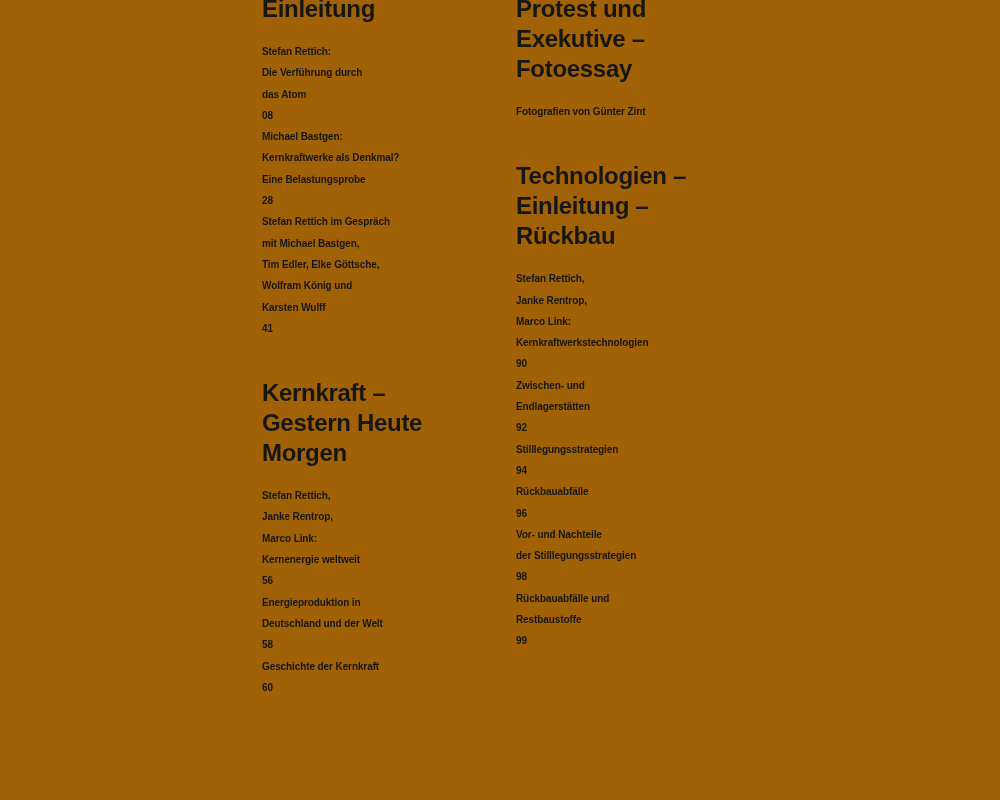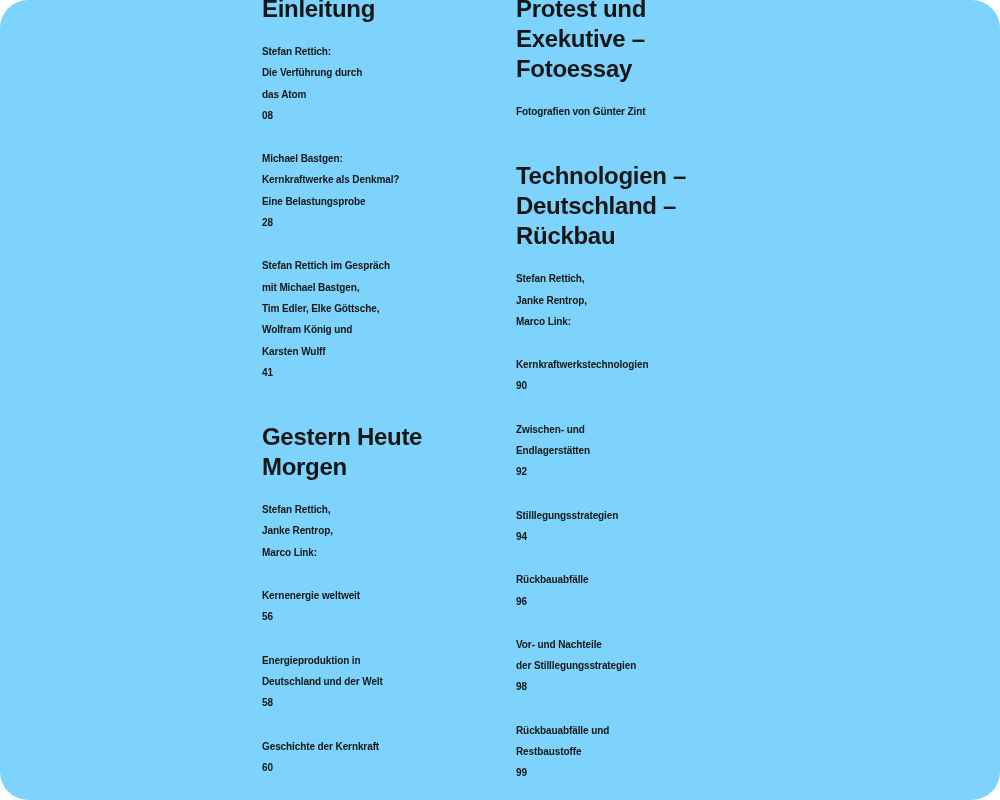--- a/index.html
+++ b/index.html
@@ -21,42 +21,42 @@
   }
   .column {
     position: absolute;
     top: -6px;
     width: 270px;
   }
   .col-left  { left: 262px; }
   .col-right { left: 516px; }
 
   .block { margin: 0; }
-  .block + .block { margin-top: 22px; }
+  .block + .block { }
   .block.heading + .block.entry { margin-top: 17px; }
   .block.entry + .block.heading { margin-top: 39px; }
 
   .block.heading {
     font-size: 24px;
     line-height: 30px;
     letter-spacing: -0.3px;
   }
   .block.entry {
     font-size: 10px;
     line-height: 21.3px;
     letter-spacing: -0.1px;
   }
   .line {
     white-space: nowrap;
   }
 </style>
 </head>
 <body>
 
-<div class="page" style="background: #7dd3fc; color: rgb(22, 22, 22); border-radius: 28px;">
+<div class="page" style="background: #a16207; color: rgb(22, 22, 22);">
   <div>
       <div class="column col-left">
         <div class="block heading">
           <div class="line">Einleitung</div>
         </div>
         <div class="block entry">
           <div class="line">Stefan Rettich:</div>
           <div class="line">Die Verführung durch</div>
           <div class="line">das Atom</div>
           <div class="line page-num">08</div>
@@ -69,20 +69,21 @@
         </div>
         <div class="block entry">
           <div class="line">Stefan Rettich im Gespräch</div>
           <div class="line">mit Michael Bastgen,</div>
           <div class="line">Tim Edler, Elke Göttsche,</div>
           <div class="line">Wolfram König und</div>
           <div class="line">Karsten Wulff</div>
           <div class="line page-num">41</div>
         </div>
         <div class="block heading">
+          <div class="line">Kernkraft –</div>
           <div class="line">Gestern Heute</div>
           <div class="line">Morgen</div>
         </div>
         <div class="block entry">
           <div class="line">Stefan Rettich,</div>
           <div class="line">Janke Rentrop,</div>
           <div class="line">Marco Link:</div>
         </div>
         <div class="block entry">
           <div class="line">Kernenergie weltweit</div>
@@ -102,21 +103,21 @@
         <div class="block heading">
           <div class="line">Protest und</div>
           <div class="line">Exekutive –</div>
           <div class="line">Fotoessay</div>
         </div>
         <div class="block entry">
           <div class="line">Fotografien von Günter Zint</div>
         </div>
         <div class="block heading">
           <div class="line">Technologien –</div>
-          <div class="line">Deutschland –</div>
+          <div class="line">Einleitung –</div>
           <div class="line">Rückbau</div>
         </div>
         <div class="block entry">
           <div class="line">Stefan Rettich,</div>
           <div class="line">Janke Rentrop,</div>
           <div class="line">Marco Link:</div>
         </div>
         <div class="block entry">
           <div class="line">Kernkraftwerkstechnologien</div>
           <div class="line page-num">90</div>

